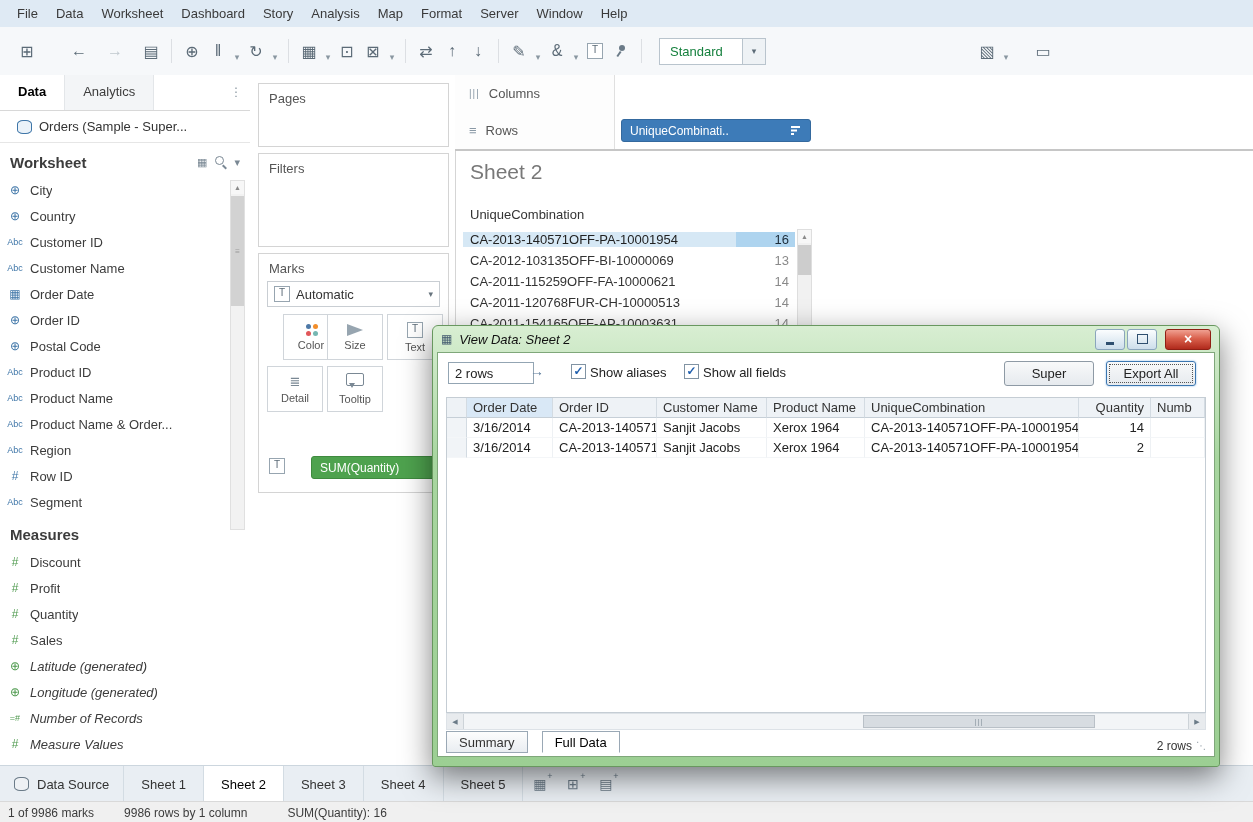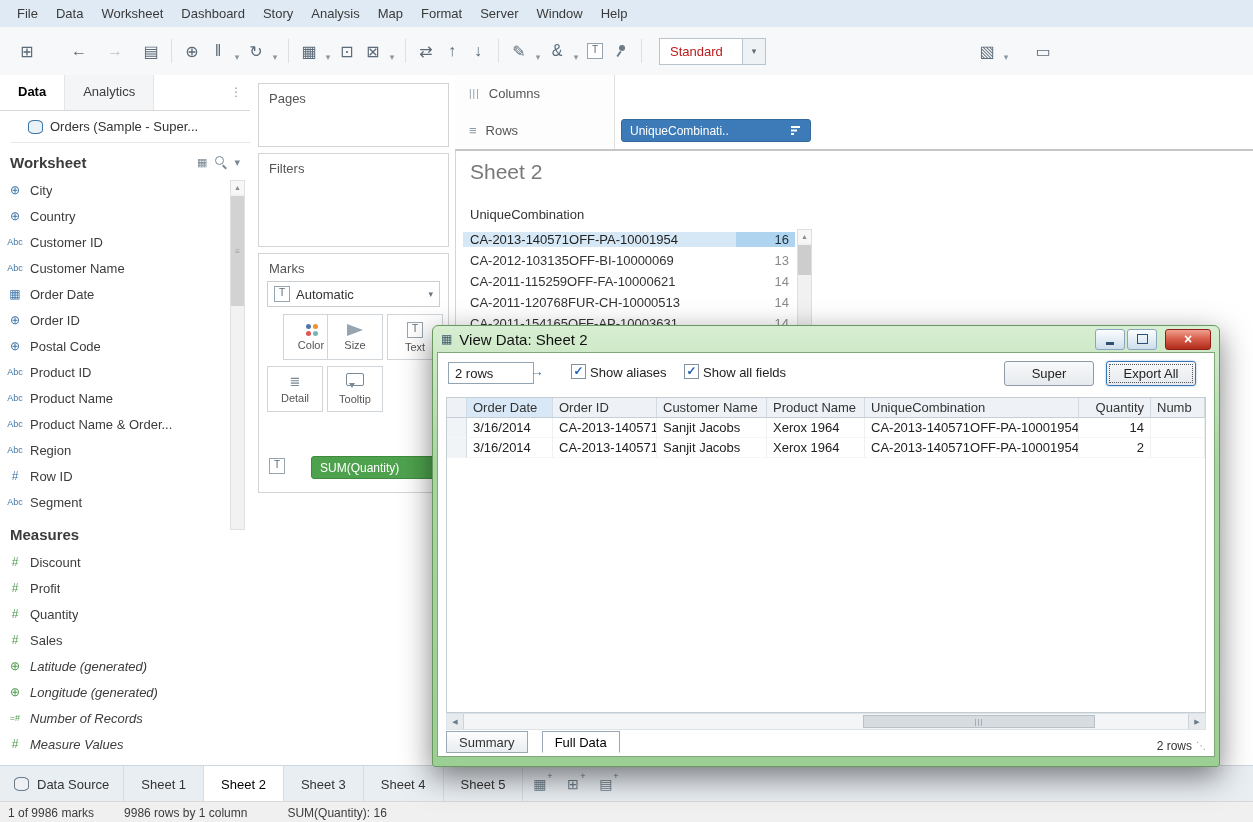--- a/index.html
+++ b/index.html
@@ -10,21 +10,21 @@
   .menubar{position:absolute;left:0;top:0;width:100%;height:27px;background:#dfeaf4;border-bottom:1px solid #c9d6e2;display:flex;align-items:center;padding-left:8px;}
   .menu-item{padding:0 9px;color:#3a3a3a;font-size:13px;line-height:26px;cursor:default;}
 
   
   .toolbar{position:absolute;left:0;top:27px;width:100%;height:48px;background:#f6f8fa;border-bottom:1px solid #d9dee3;display:flex;align-items:center;padding:0 8px;}
   .tbtn{min-width:26px;height:28px;display:inline-flex;align-items:center;justify-content:center;color:#5c6b77;font-size:16px;}
   .tbtn.dis{color:#c0c8ce;}
   .tcaret{width:12px;height:28px;display:inline-flex;align-items:flex-end;justify-content:center;color:#8a97a1;font-size:9px;padding-bottom:7px;}
   .tsep{width:1px;height:24px;background:#dcdfe3;margin:0 7px;}
   .std-box{display:inline-flex;align-items:center;height:25px;background:#fff;border:1px solid #b9c4cd;margin-left:10px;}
-  .std-label{padding:0 10px;width:62px;color:#b91c1c;}
+  .std-label{padding:0 10px;width:62px;color:#15803d;}
   .std-caretbtn{width:22px;height:100%;border-left:1px solid #b9c4cd;display:flex;align-items:center;justify-content:center;color:#5c6b77;font-size:9px;background:#eef2f5;}
   .tb-right{display:flex;align-items:center;margin-left:auto;margin-right:205px;}
 
   
   .tbox-icon{display:inline-block;width:14px;height:14px;border:1px solid #97a5b0;color:#5c6b77;font-size:10px;line-height:12px;text-align:center;background:#fff;}
   .pin-icon{position:relative;display:inline-block;width:14px;height:16px;}
   .pin-icon::before{content:"";position:absolute;left:5px;top:2px;width:6px;height:6px;background:#6b7b88;border-radius:50%;}
   .pin-icon::after{content:"";position:absolute;left:4px;top:8px;width:2px;height:6px;background:#6b7b88;transform:rotate(35deg);}
   .lens-icon{position:relative;display:inline-block;width:13px;height:13px;}
   .lens-icon::before{content:"";position:absolute;left:1px;top:1px;width:7px;height:7px;border:1px solid #7a8894;border-radius:50%;}
@@ -37,21 +37,21 @@
   .bubble-icon{position:relative;display:inline-block;width:16px;height:11px;border:1px solid #7a8894;border-radius:2px;margin-bottom:4px;}
   .bubble-icon::after{content:"";position:absolute;left:2px;bottom:-6px;width:0;height:0;border:3px solid transparent;border-top:5px solid #7a8894;}
 
   
   .datapane{position:absolute;left:0;top:75px;width:250px;height:690px;background:#fff;border-right:1px solid #d5d5d5;overflow:hidden;}
   .pane-tabs{height:35px;border-bottom:1px solid #d8d8d8;display:flex;align-items:stretch;}
   .pane-tab{padding:0 18px;line-height:34px;color:#3c3c3c;}
   .pane-tab.active{font-weight:700;color:#000;}
   .pane-tab.inactive{background:#f3f5f7;border-left:1px solid #e3e6e9;border-right:1px solid #e3e6e9;}
   .pane-more{margin-left:auto;padding:0 8px;line-height:34px;color:#8a97a1;font-size:12px;}
-  .ds-row{height:31px;display:flex;align-items:center;padding-left:17px;border-bottom:1px solid #e6e6e6;gap:7px;margin-left:11px;}
+  .ds-row{height:31px;display:flex;align-items:center;padding-left:17px;border-bottom:1px solid #e6e6e6;gap:7px;}
   .ds-label{color:#333;}
   .sec-head{display:flex;align-items:center;padding:11px 10px 6px 10px;}
   .sec-title{font-size:15px;font-weight:700;color:#3c3c3c;flex:1;}
   .sec-ico{color:#7a8894;font-size:11px;margin-left:7px;}
   .field-row{height:26px;display:flex;align-items:center;}
   .f-icon{flex:0 0 30px;text-align:center;color:#3f76a8;font-size:12px;}
   .f-icon.sz9{font-size:9px;}
   .f-icon.green{color:#4e9a4e;}
   .f-label{color:#3c3c3c;white-space:nowrap;overflow:hidden;}
   .ital{font-style:italic;}
@@ -101,21 +101,21 @@
   
   .statusbar{position:absolute;left:0;top:801px;width:100%;height:21px;background:#f0f0f0;border-top:1px solid #d9d9d9;display:flex;align-items:center;font-size:12px;color:#3c3c3c;}
   .sb-marks{margin-left:8px;}
   .sb-size{margin-left:30px;}
   .sb-agg{margin-left:40px;}
 
   
   .dialog{position:absolute;left:432px;top:325px;width:778px;height:436px;border-radius:6px 6px 3px 3px;background:linear-gradient(#d8eed2,#a8d6a0 30%,#9ccf93);border:1px solid #68975f;box-shadow:0 10px 30px rgba(0,0,0,.5);padding:0 4px 4px 4px;z-index:50;}
   .titlebar{height:26px;display:flex;align-items:center;padding:0 4px;gap:7px;}
   .tb-icon{color:#41596e;font-size:12px;}
-  .tb-title{color:#111;font-size:15px;}
+  .tb-title{color:#111;font-size:13px;font-style:italic;}
   .winbtns{margin-left:auto;display:flex;align-items:center;gap:2px;}
   .winbtn{width:28px;height:19px;border:1px solid #8aa5bc;border-radius:3px;background:linear-gradient(#fbfdfe,#cddeeb);display:flex;align-items:center;justify-content:center;}
   .min-glyph{width:8px;height:3px;background:#2f4f6f;margin-top:8px;}
   .max-glyph{width:9px;height:8px;border:1px solid #2f4f6f;}
   .winbtn.close{width:44px;margin-left:6px;border:1px solid #8f1f14;background:linear-gradient(#f0a091,#d9604c 45%,#b02a1c);color:#fff;font-size:14px;font-weight:bold;}
   .dlg-body{position:relative;height:403px;background:#fff;border:1px solid #7fa77a;}
   .rows-input{position:absolute;left:10px;top:9px;width:72px;height:20px;border:1px solid #93a5b3;font-family:"Liberation Sans",sans-serif;font-size:13px;padding:0 6px;color:#222;}
   .go-arrow{position:absolute;left:92px;top:10px;color:#5a7a9a;font-size:14px;}
   .cb{position:absolute;width:13px;height:13px;border:1px solid #8193a3;background:#fff;display:flex;align-items:center;justify-content:center;}
   .check{color:#1f5fae;font-size:12px;font-weight:bold;margin-top:-2px;}

